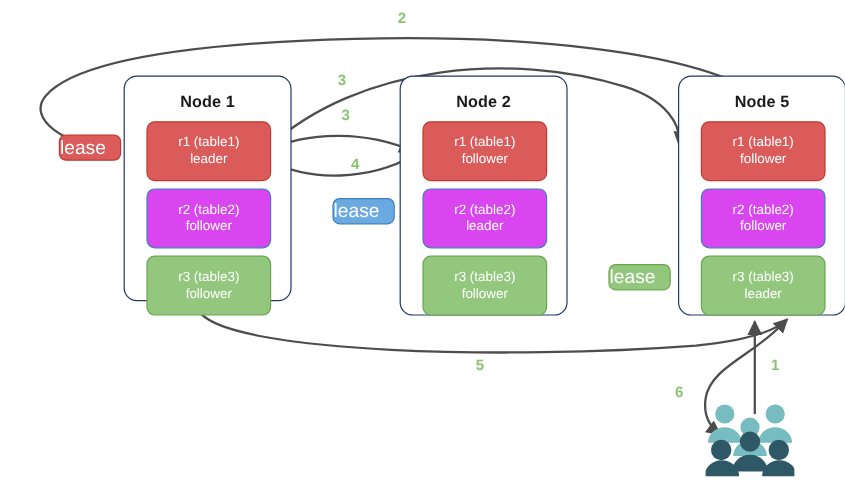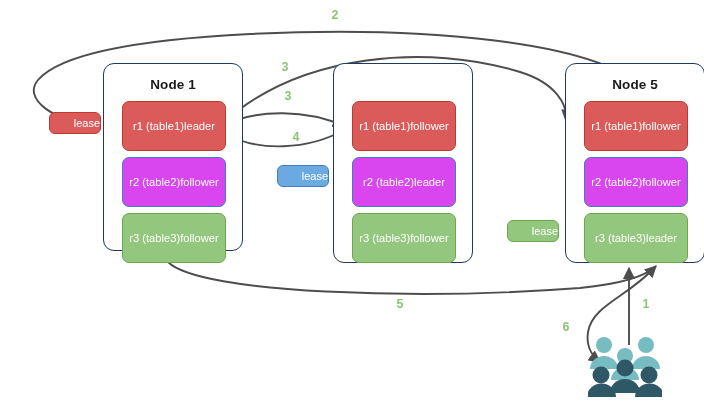--- a/index.html
+++ b/index.html
@@ -40,41 +40,41 @@
     font-size: 13.5px;
     font-weight: bold;
     color: #1a1a1a;
     letter-spacing: 0.1px;
   }
   .replica {
     position: absolute;
     box-sizing: border-box;
     border-radius: 7px;
     display: flex;
-    flex-direction: row;
+    flex-direction: column;
     align-items: center;
     justify-content: center;
     color: #ffffff;
     font-size: 11.2px;
     line-height: 14px;
     text-align: center;
   }
   .replica .rline { display: block; }
   .rep-red   { background: #DB5B5B; border: 1.6px solid #C0392B; }
   .rep-blue  { background: #d946ef; border: 1.6px solid #3F7FC1; }
   .rep-green { background: #92C77D; border: 1.6px solid #6AA84F; }
   .lease {
     position: absolute;
     box-sizing: border-box;
     border-radius: 6px;
     display: flex;
     align-items: center;
-    justify-content: flex-end;
+    justify-content: flex-start;
     color: #ffffff;
-    font-size: 11px;
+    font-size: 16px;
     line-height: 13px;
   }
   .lease-red   { background: #DB5B5B; border: 1.6px solid #C0392B; }
   .lease-blue  { background: #6BAAE0; border: 1.6px solid #3F7FC1; }
   .lease-green { background: #92C77D; border: 1.6px solid #6AA84F; }
   .edge-label {
     position: absolute;
     color: #8CC474;
     font-size: 12.5px;
     font-weight: bold;
@@ -140,20 +140,21 @@
       <span class="rline">r2 (table2)</span>
       <span class="rline">follower</span>
     </div>
     <div class="replica rep-green" style="left:18px; top:149px; width:104px; height:50px;">
       <span class="rline">r3 (table3)</span>
       <span class="rline">follower</span>
     </div>
   </div>
 
   <div class="node-box" style="left:333px; top:63px; width:140px; height:200px;">
+    <div class="node-title" style="top:13px;">Node 2</div>
     <div class="replica rep-red" style="left:18px; top:37px; width:104px; height:50px;">
       <span class="rline">r1 (table1)</span>
       <span class="rline">follower</span>
     </div>
     <div class="replica rep-blue" style="left:18px; top:93px; width:104px; height:50px;">
       <span class="rline">r2 (table2)</span>
       <span class="rline">leader</span>
     </div>
     <div class="replica rep-green" style="left:18px; top:149px; width:104px; height:50px;">
       <span class="rline">r3 (table3)</span>

